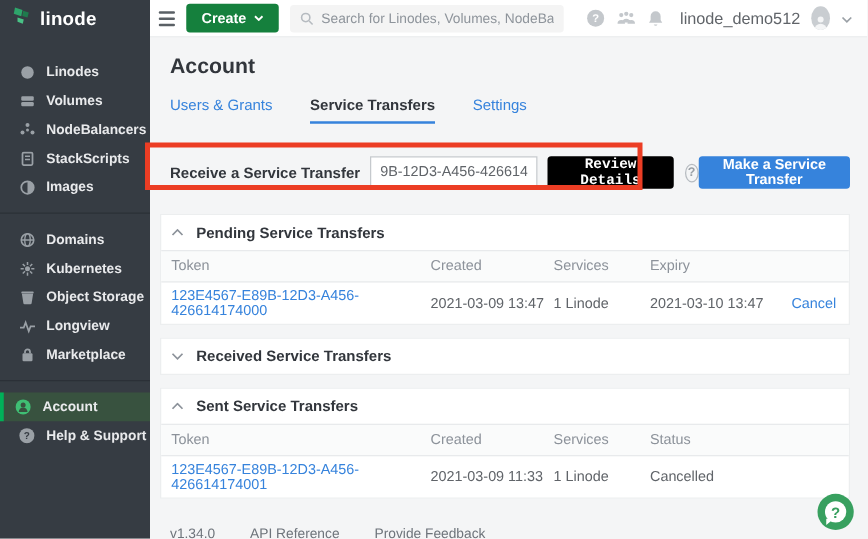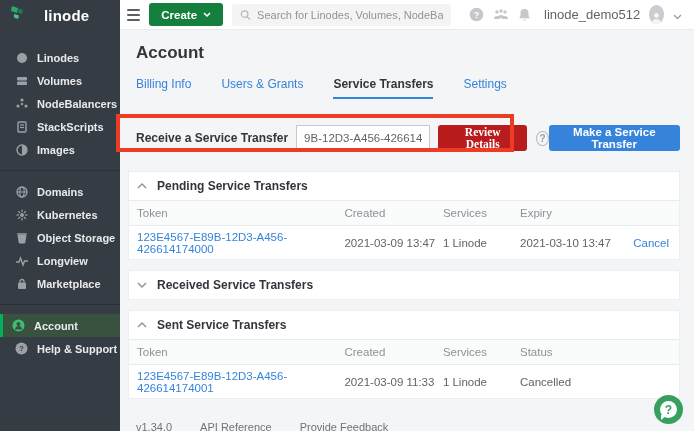--- a/index.html
+++ b/index.html
@@ -3,21 +3,21 @@
 <meta charset="utf-8">
 <style>
   * { margin:0; padding:0; box-sizing:border-box; }
   html,body { width:694px; height:431px; overflow:hidden; }
   body { font-family:"Liberation Sans", sans-serif; background:#f4f5f6; position:relative; }
 
   .app { display:flex; width:694px; height:431px; }
 
   
   .sidebar { width:120px; background:#363c43; color:#e9eaec; flex-shrink:0; display:flex; flex-direction:column; }
-  .logo-row { height:30px; display:flex; align-items:center; padding-left:10px; gap:18px; }
+  .logo-row { height:30px; display:flex; align-items:center; padding-left:10px; gap:6px; }
   .logo-text { color:#fff; font-size:15px; font-weight:bold; letter-spacing:.2px; }
   .nav { padding-top:16px; }
   .nav-item { display:flex; align-items:center; gap:9px; padding:5px 0 5px 12px; cursor:pointer; border-left:3px solid transparent; }
   .nav-item .nicon { width:13px; height:13px; display:inline-flex; align-items:center; justify-content:center; color:#9aa0a6; flex-shrink:0; }
   .nav-item .nicon svg { display:block; }
   .nav-label { font-size:11px; font-weight:600; color:#e9eaec; white-space:nowrap; }
   .nav-divider { height:1px; background:#2b3037; margin:9px 0; }
   .nav-item.active { background:#38523f; border-left:3px solid #00b159; padding-left:9px; }
   .nav-item.active .nicon { color:#3fbf74; }
 
@@ -41,21 +41,21 @@
   
   .main { flex:1; padding:0 14px 0 8px; position:relative; }
   .page-title { font-size:17px; font-weight:600; color:#32363c; margin:13px 0 0 8px; }
   .tabs { display:flex; gap:30px; margin:14px 0 0 8px; }
   .tab { font-size:12px; color:#3683dc; padding-bottom:6px; border-bottom:2px solid transparent; cursor:pointer; }
   .tab.active { color:#32363c; font-weight:700; border-bottom:2px solid #3683dc; }
 
   .transfer-row { display:flex; align-items:center; margin:26px 0 0 8px; }
   .transfer-label { font-size:12px; font-weight:700; color:#32363c; margin-right:8px; white-space:nowrap; }
   .token-input { width:134px; height:26px; border:1px solid #c5c9cd; background:#fff; font-size:11.5px; color:#606469; padding:0 7px; font-family:inherit; outline:none; }
-  .review-btn { background:#b91c1c; color:#fff; border:none; border-radius:3px; font-size:11.5px; font-weight:700; height:26px; padding:0 16px; margin-left:8px; cursor:pointer; font-family:Liberation Serif, serif; }
+  .review-btn { background:#000000; color:#fff; border:none; border-radius:3px; font-size:11.5px; font-weight:700; height:26px; padding:0 16px; margin-left:8px; cursor:pointer; font-family:Liberation Mono, monospace; }
   .qmark { width:15px; height:15px; border-radius:50%; border:1.5px solid #b6bbc0; color:#9aa0a6; font-size:10px; font-weight:700; display:flex; align-items:center; justify-content:center; margin-left:9px; cursor:pointer; }
   .make-btn { background:#3683dc; color:#fff; border:none; border-radius:3px; font-size:11.5px; font-weight:700; height:26px; padding:0 14px; margin-left:auto; cursor:pointer; font-family:inherit; }
 
   
   .panel { background:#fff; margin-top:10px; border:1px solid #eceeef; }
   .panel.first { margin-top:20px; }
   .panel-head { height:28px; display:flex; align-items:center; gap:10px; padding-left:8px; cursor:pointer; }
   .panel-title { font-size:12px; font-weight:700; color:#32363c; }
   .chev { width:10px; height:10px; color:#8c929a; display:flex; align-items:center; }
   .thead, .trow { display:grid; grid-template-columns:39% 18.5% 14.5% 18% auto; align-items:center; padding-left:8px; padding-right:10px; }
@@ -280,21 +280,20 @@
         <svg width="9" height="6" viewBox="0 0 9 6">
             <polyline points="1,1 4.5,4.5 8,1" fill="none" stroke="#9aa0a6" stroke-width="1.4"></polyline>
           </svg>
       </span>
     </header>
 
     <main class="main">
       <h1 class="page-title">Account</h1>
 
       <div class="tabs">
-        <span class="tab">Billing Info</span>
         <span class="tab">Users &amp; Grants</span>
         <span class="tab active">Service Transfers</span>
         <span class="tab">Settings</span>
       </div>
 
       <div class="transfer-row">
         <span class="transfer-label">Receive a Service Transfer</span>
         <input class="token-input" type="text" value="9B-12D3-A456-426614174000" style="">
         <button class="review-btn">Review Details</button>
         <span class="qmark">?</span>

